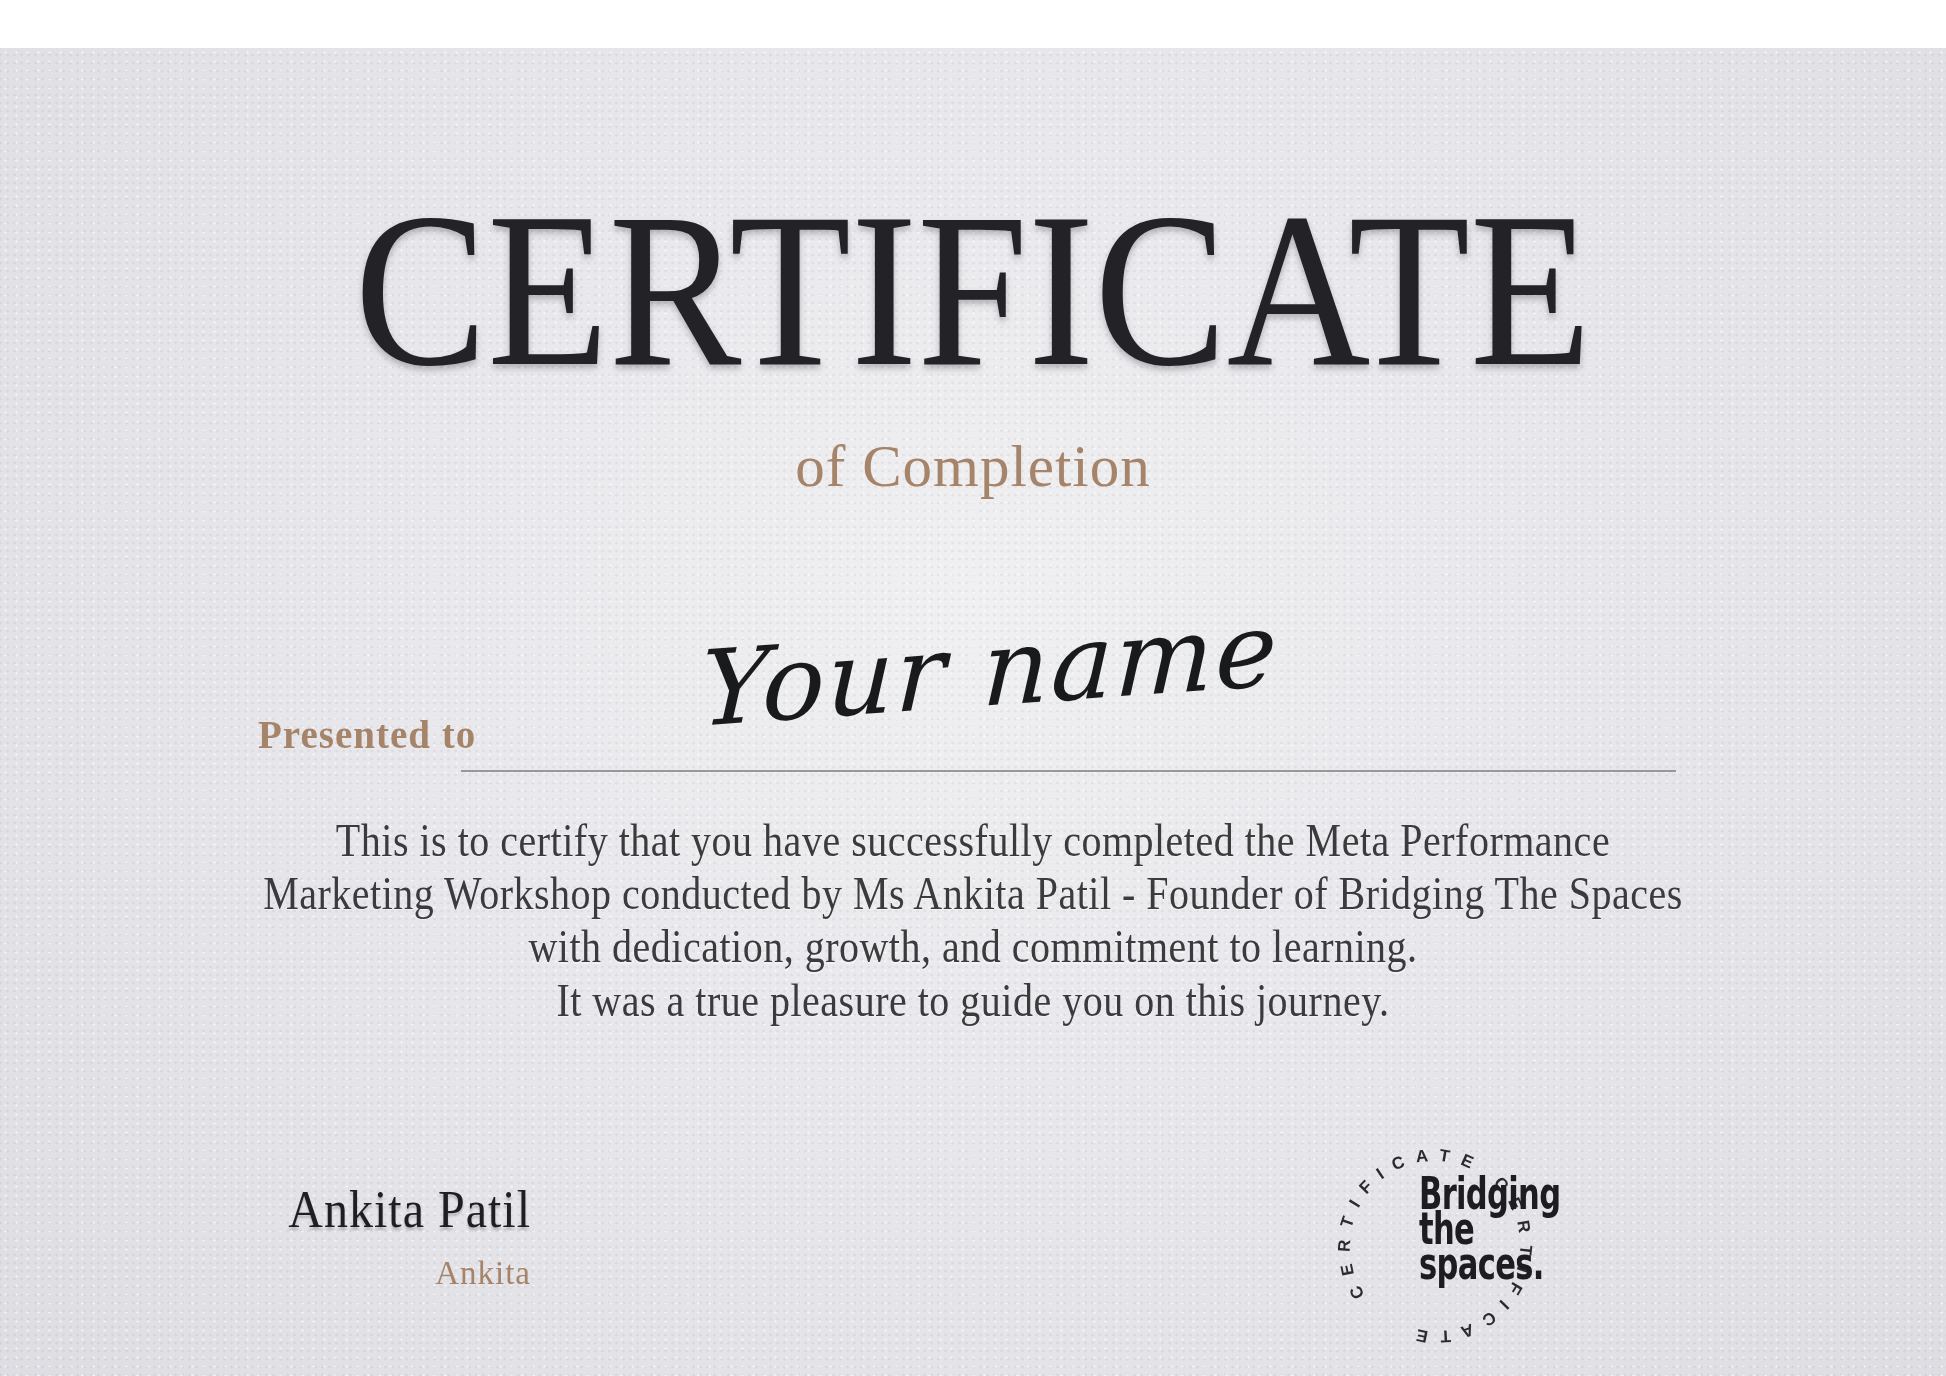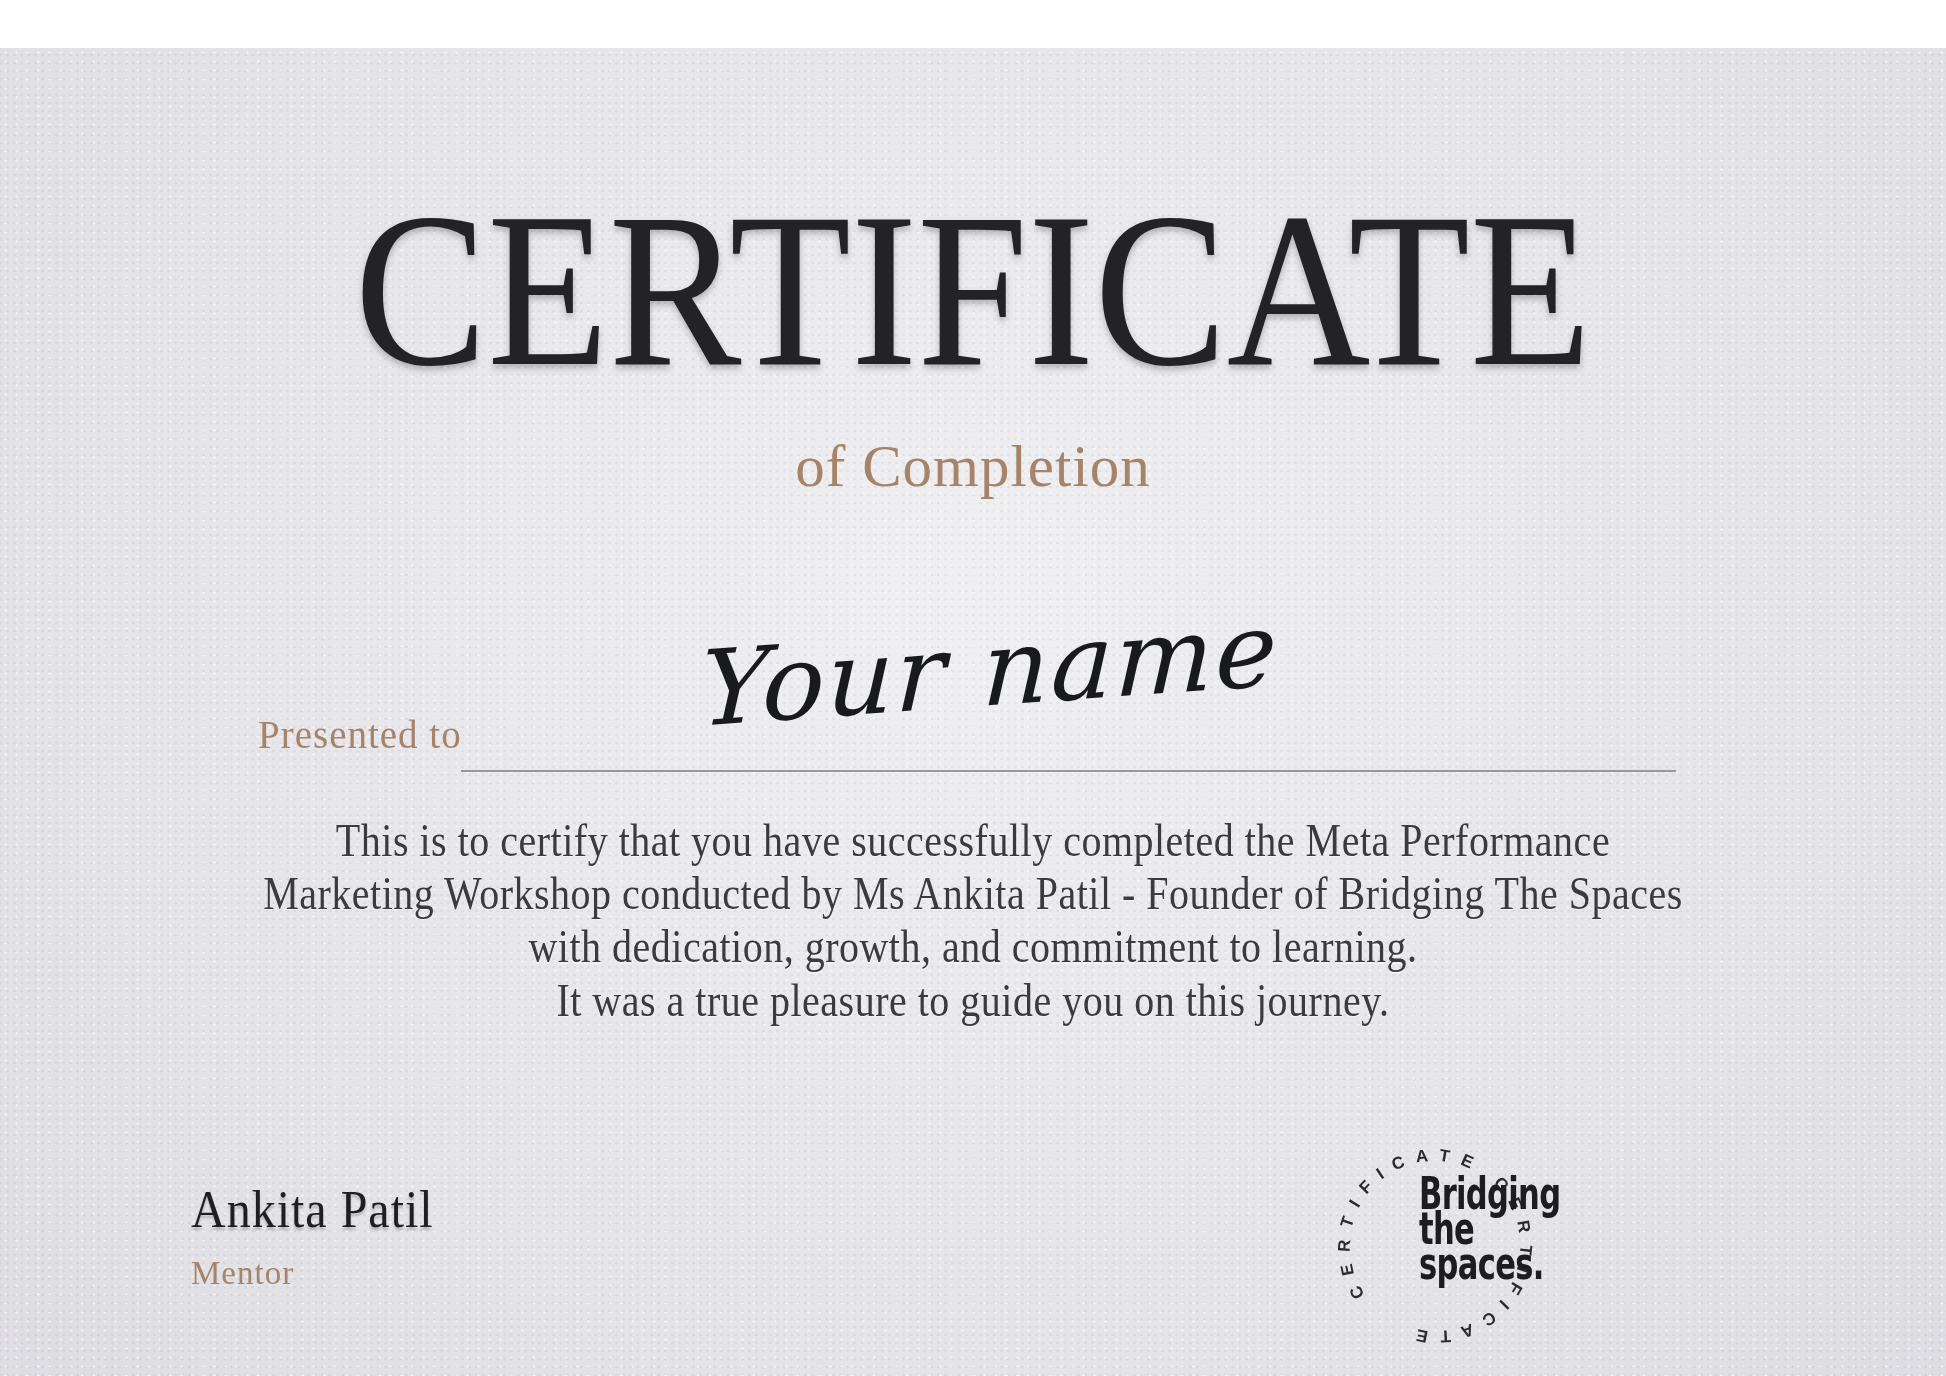--- a/index.html
+++ b/index.html
@@ -30,21 +30,21 @@
   }
   
   .subtitle{
     position:absolute;left:0;top:384px;width:1946px;
     text-align:center;
     font-size:59px;color:#a5846a;letter-spacing:1px;
   }
   
   .presented-label{
     position:absolute;left:258px;top:664px;
-    font-size:39px;color:#a5846a;letter-spacing:1px;
+    font-size:39px;color:#a5846a;letter-spacing:1px;font-weight:bold;
   }
   .recipient-name{
     position:absolute;left:660px;top:560px;width:660px;
     text-align:center;
     font-family:"DejaVu Serif", serif;
     font-style:italic;
     font-size:104px;color:#191a1c;
     transform:rotate(-4deg) skewX(-6deg);
     transform-origin:center;
     letter-spacing:2px;
@@ -58,21 +58,21 @@
     position:absolute;left:0;top:766px;width:1946px;
     text-align:center;
     transform:scaleY(1.16);
     transform-origin:top center;
     text-shadow:0 1px 0 rgba(255,255,255,0.45);
   }
   .body-line{
     font-size:40px;line-height:46px;color:#3b3a3d;letter-spacing:0.5px;
   }
   
-  .sign-block{position:absolute;text-align:left;}
+  .sign-block{position:absolute;text-align:right;}
   .mentor-block{left:191px;top:1130px;width:340px;}
   .date-block{left:802px;top:1130px;width:340px;}
   .sign-value{
     font-size:48px;color:#1f1e21;letter-spacing:1px;
     transform:scaleY(1.12);transform-origin:top center;
     text-shadow:0 2px 2px rgba(30,30,35,0.22);
   }
   .sign-label{
     margin-top:22px;font-size:33px;color:#a5846a;letter-spacing:1px;
   }
@@ -115,21 +115,21 @@
 
   <div class="body-text">
     <div class="body-line">This is to certify that you have successfully completed the Meta Performance</div>
     <div class="body-line">Marketing Workshop conducted by Ms Ankita Patil - Founder of Bridging The Spaces</div>
     <div class="body-line">with dedication, growth, and commitment to learning.</div>
     <div class="body-line">It was a true pleasure to guide you on this journey.</div>
   </div>
 
   <div class="sign-block mentor-block">
     <div class="sign-value">Ankita Patil</div>
-    <div class="sign-label">Mentor</div>
+    <div class="sign-label">Ankita</div>
   </div>
 
 
   <div class="logo">
     <svg class="ring-svg" viewBox="0 0 240 240">
       <defs>
         <path id="ringPath" d="M 120,35 A 85,85 0 1 1 120,205 A 85,85 0 1 1 120,35" fill="none"></path>
       </defs>
       <text>
         <textPath href="#ringPath" startOffset="0">CERTIFICATE CERTIFICATE</textPath>

